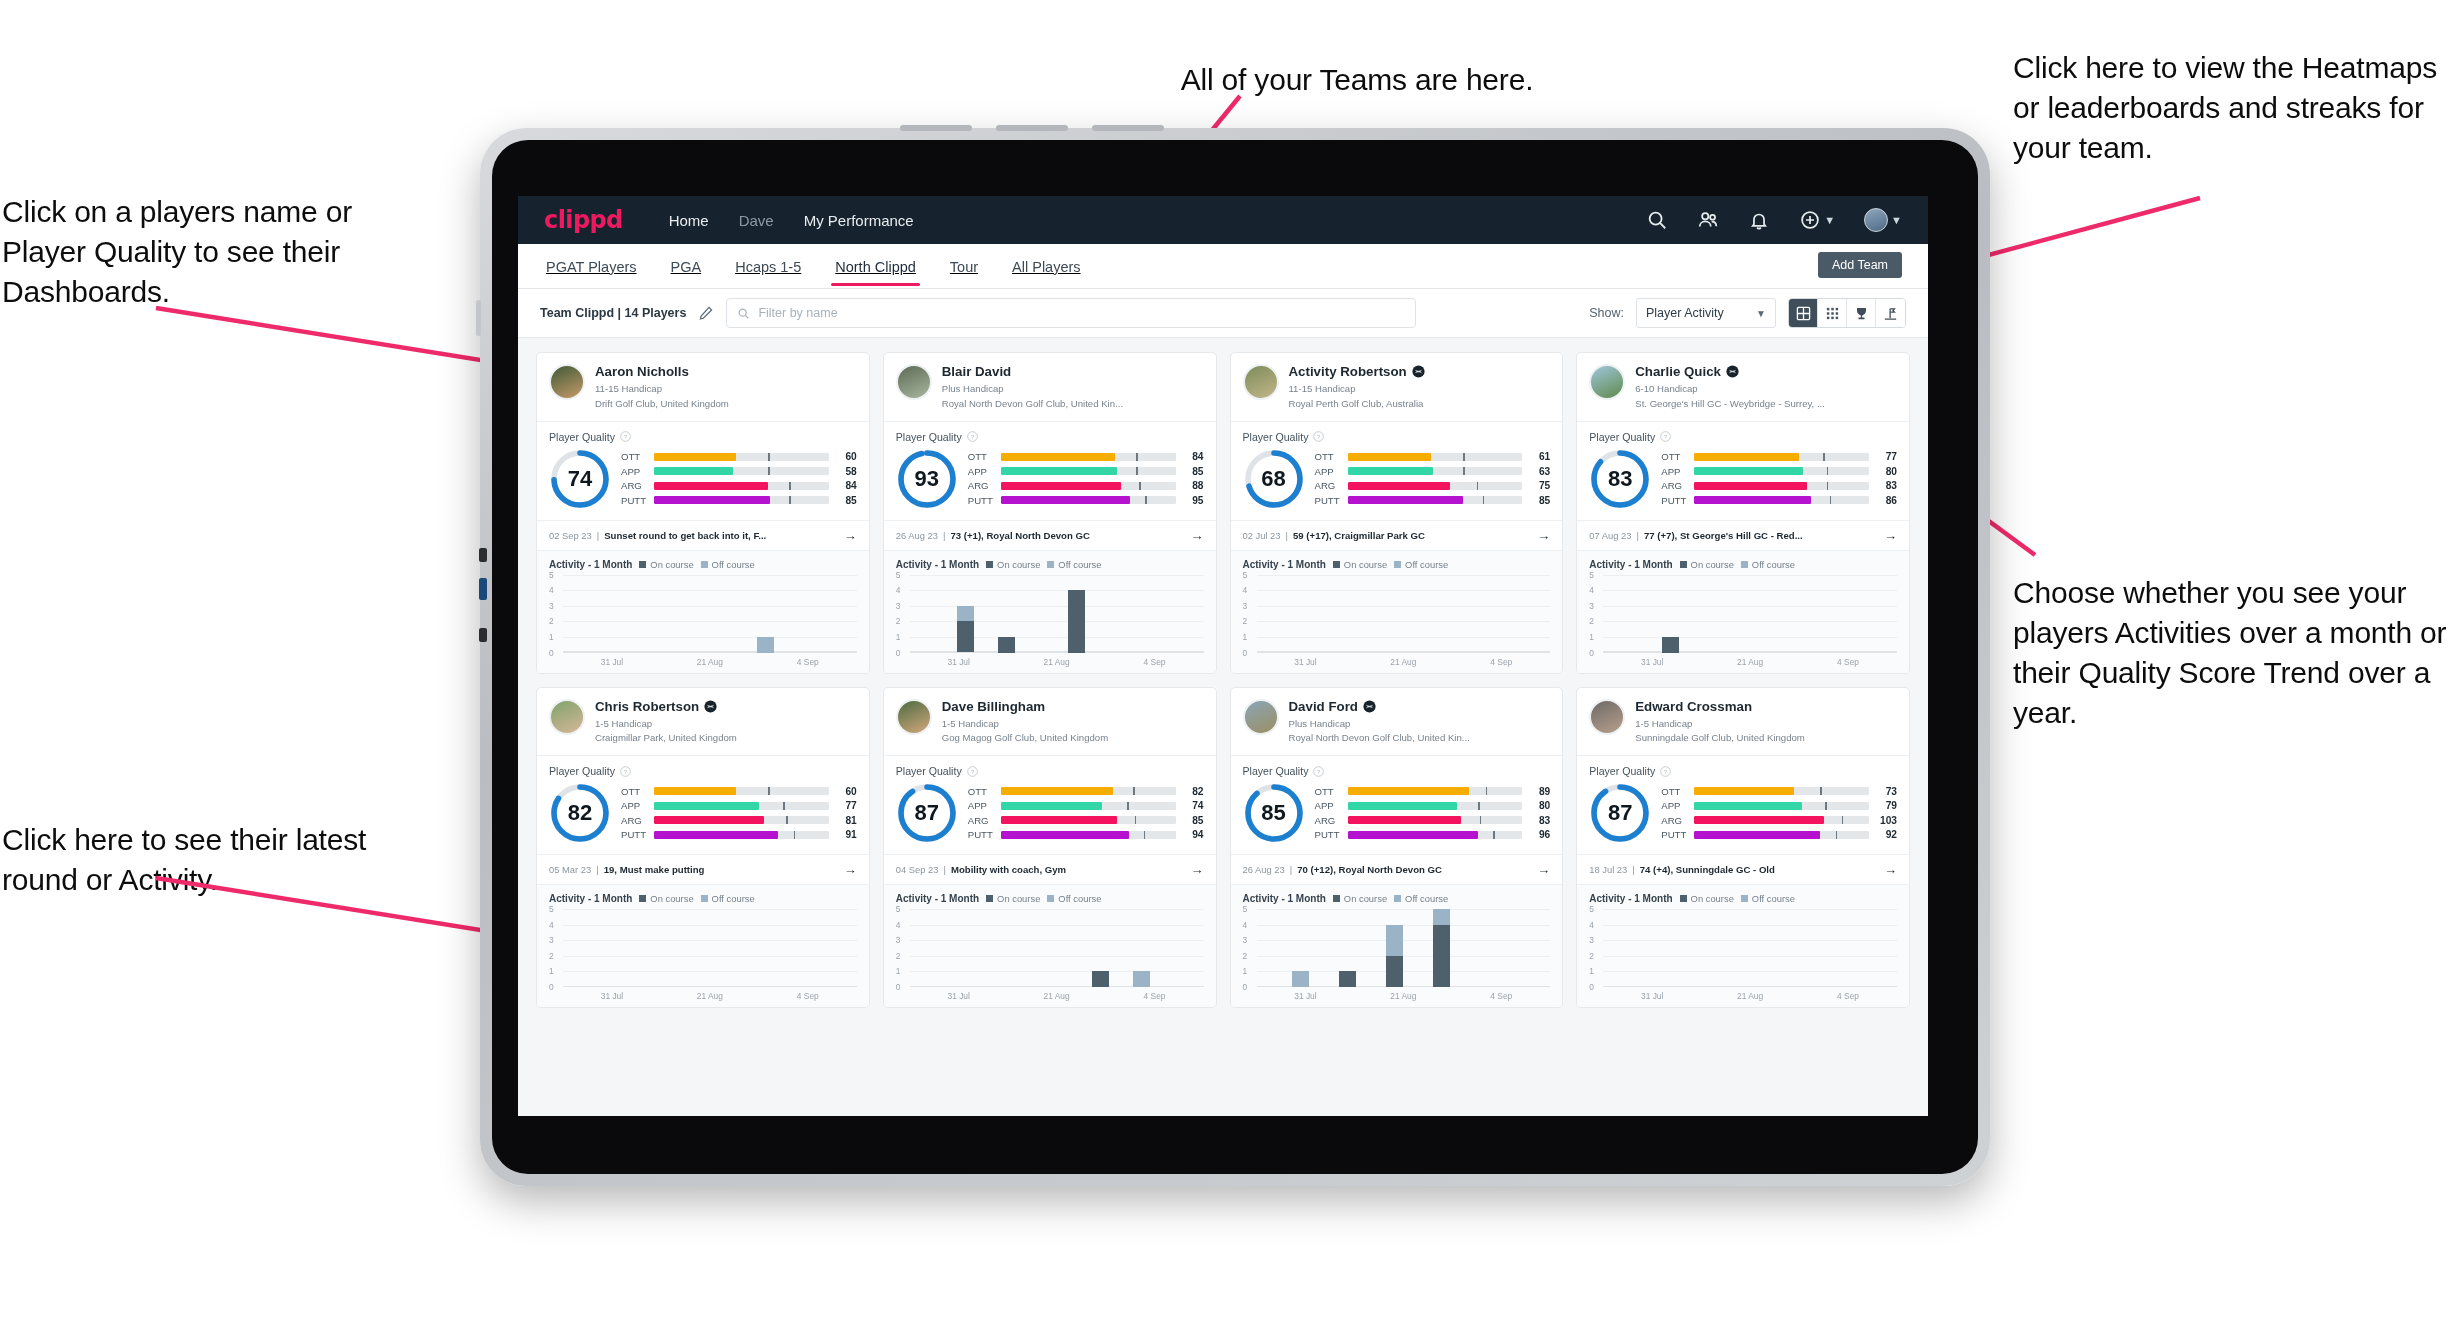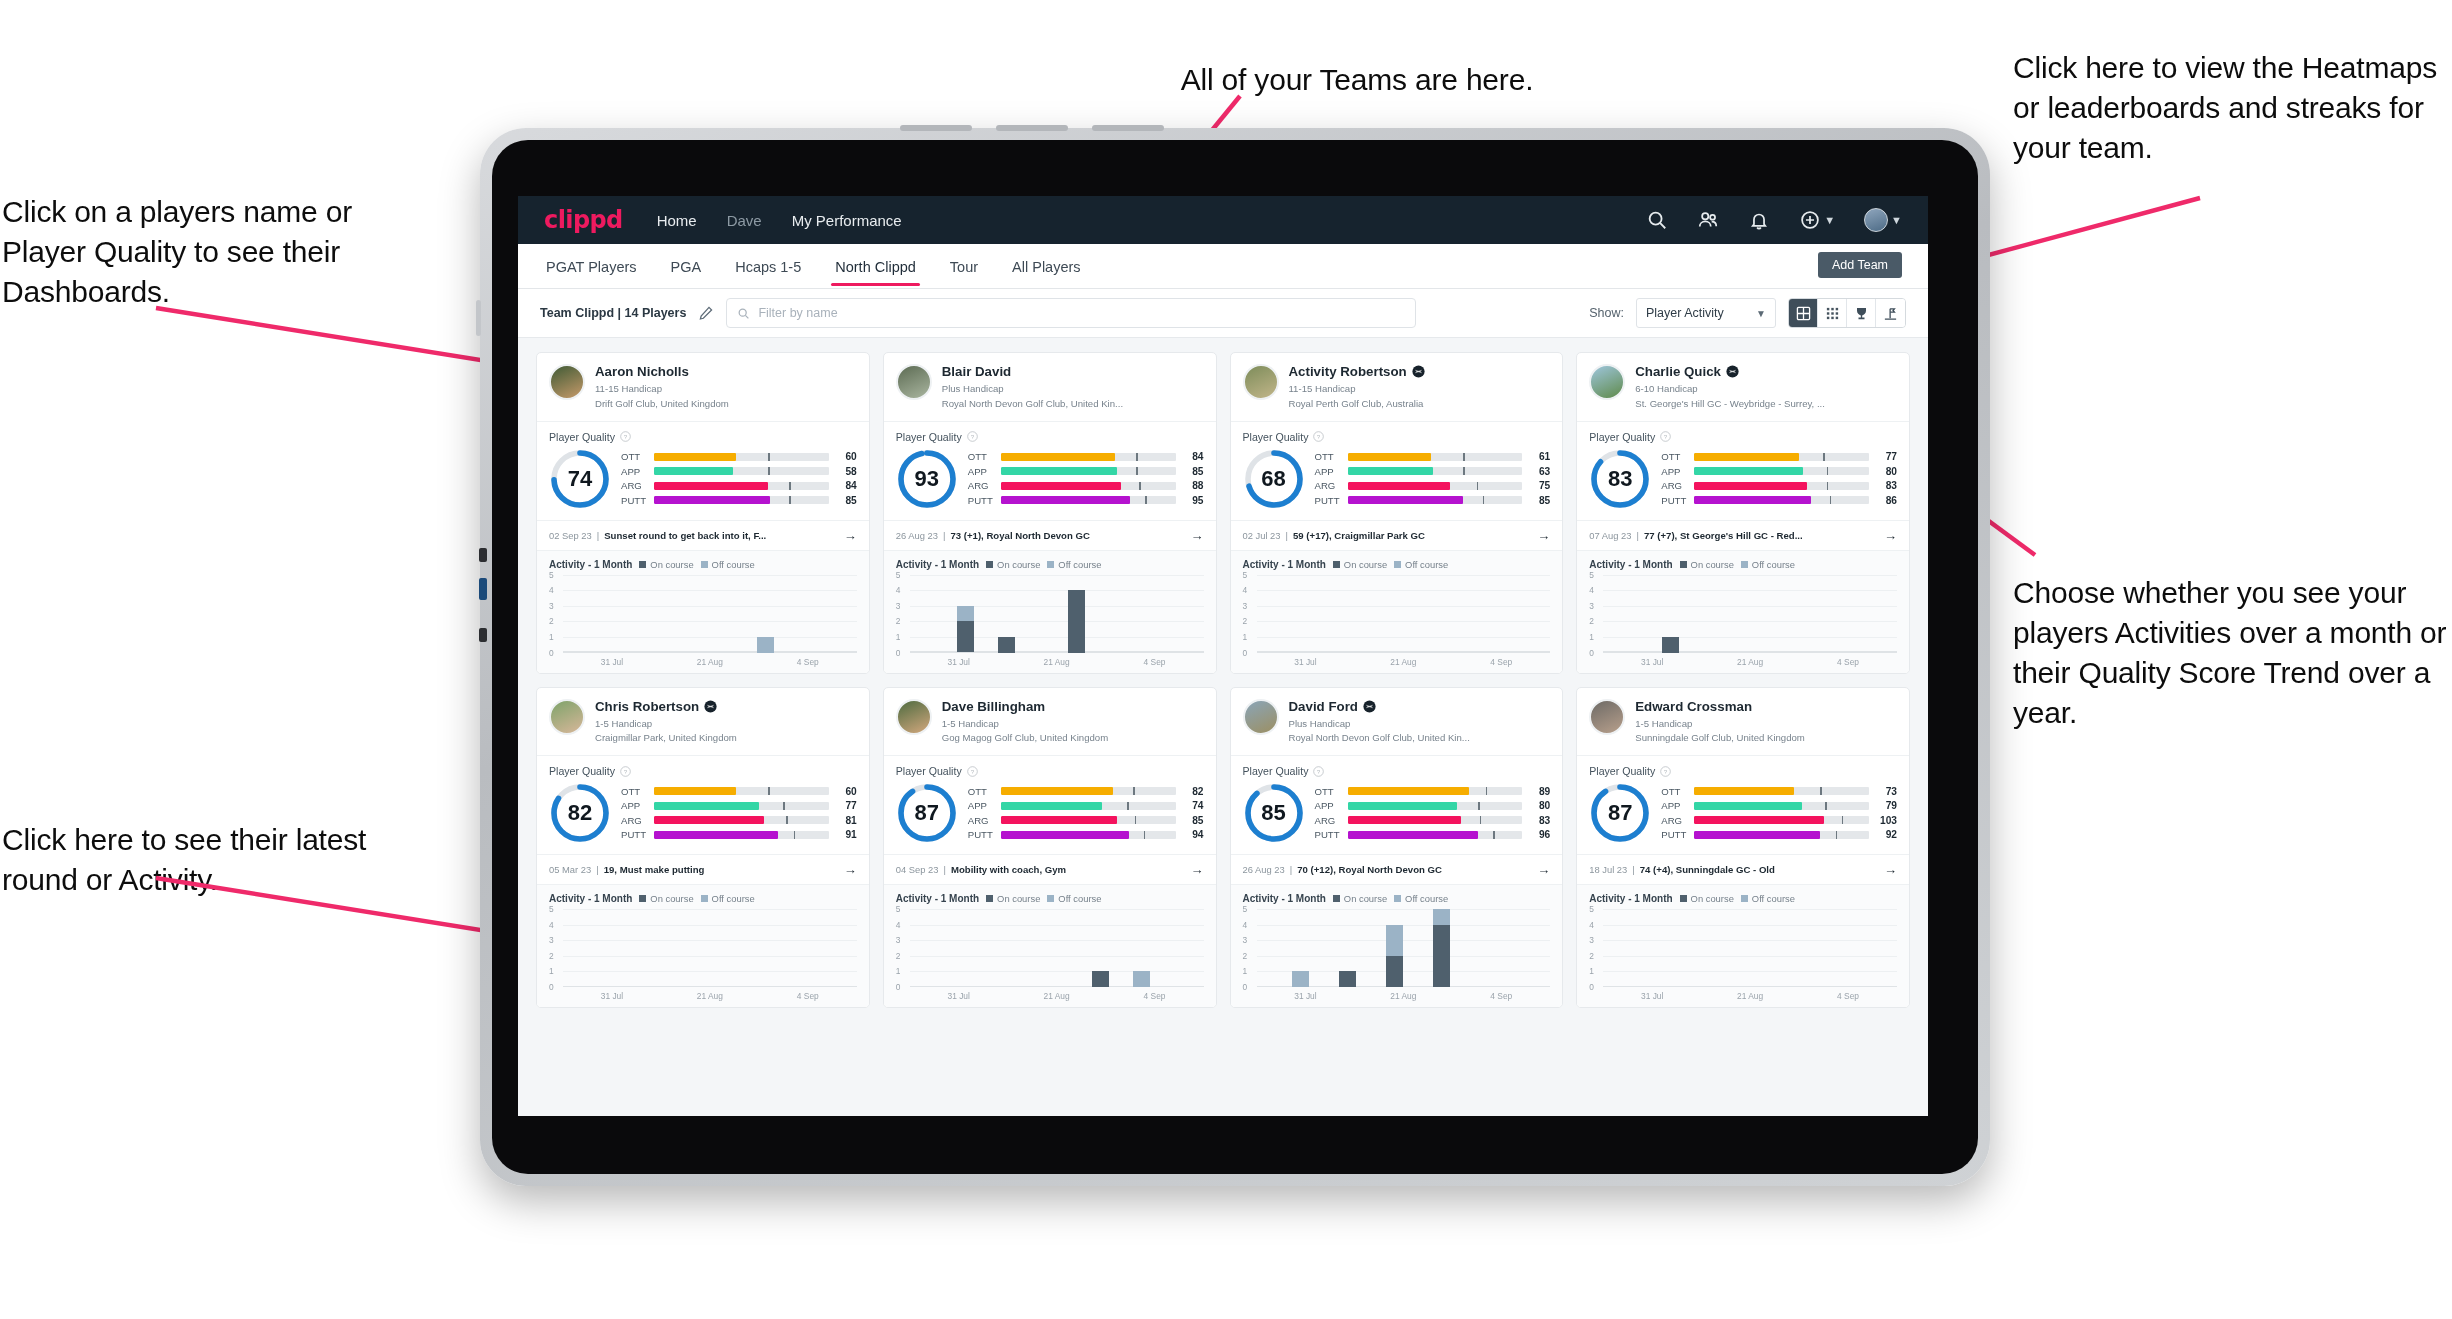--- a/index.html
+++ b/index.html
@@ -28,32 +28,32 @@
            background:#ffffff; overflow:hidden; }
   .btn-top { position:absolute; top:-3px; height:6px; background:#b3b6ba; border-radius:3px; }
   .btn-side{ position:absolute; left:-4px; width:5px; background:#c3c6ca; border-radius:3px; }
   .lens { position:absolute; left:-1px; background:#2b2d31; border-radius:2px; }
 
   
   .appbar { height:48px; background:#16232e; display:flex; align-items:center;
             padding:0 26px; }
   .logo { color:#ee1a5f; font-size:24px; font-weight:700; letter-spacing:-.6px;
           font-family:"DejaVu Sans", sans-serif; }
-  .navlinks { display:flex; gap:30px; margin-left:34px; }
+  .navlinks { display:flex; gap:30px; margin-left:46px; }
   .navlink { color:#e8ecef; font-size:15px; }
   .navlink.dim { color:#8d9aa4; }
   .appbar-right { margin-left:auto; display:flex; align-items:center; gap:29px; }
   .ic { width:22px; height:22px; display:block; }
   .avatar-sm { width:24px; height:24px; border-radius:50%;
                background:linear-gradient(160deg,#8fa6bd,#4d6b86); border:1px solid #ccd4db; }
   .chev { color:#cfd7dd; font-size:11px; margin-left:3px; }
 
   
   .tabbar { height:45px; background:#fff; border-bottom:1px solid #e3e6e9;
-            display:flex; align-items:center; padding:0 26px; position:relative; }
+            display:flex; align-items:center; padding:0 26px; position:relative;text-decoration:underline; }
   .tab { font-size:14.5px; color:#3e4a55; margin-right:30px; padding:12px 2px 11px;
          position:relative; }
   .tab.active { color:#1f2c38; font-weight:500; }
   .tab.active::after { content:""; position:absolute; left:-2px; right:-2px; bottom:0;
                        height:3px; background:#ee1a5f; border-radius:2px; }
   .addteam { position:absolute; right:26px; top:8px; background:#4a5a67; color:#fff;
              font-size:12.5px; padding:6px 14px; border-radius:3px; }
 
   
   .toolbar { height:49px; background:#fff; border-bottom:1px solid #e6e9ec;

